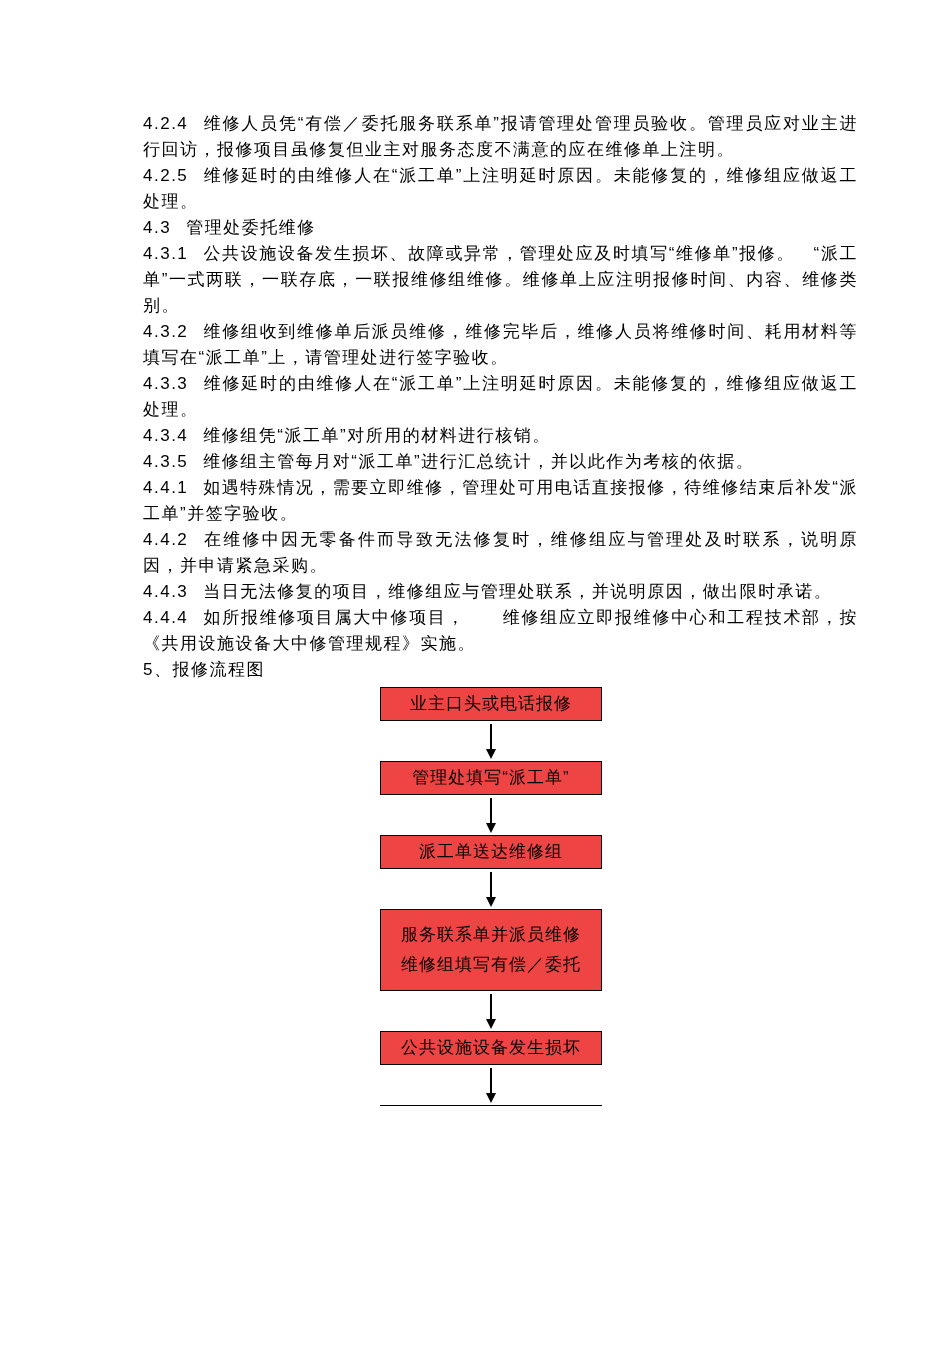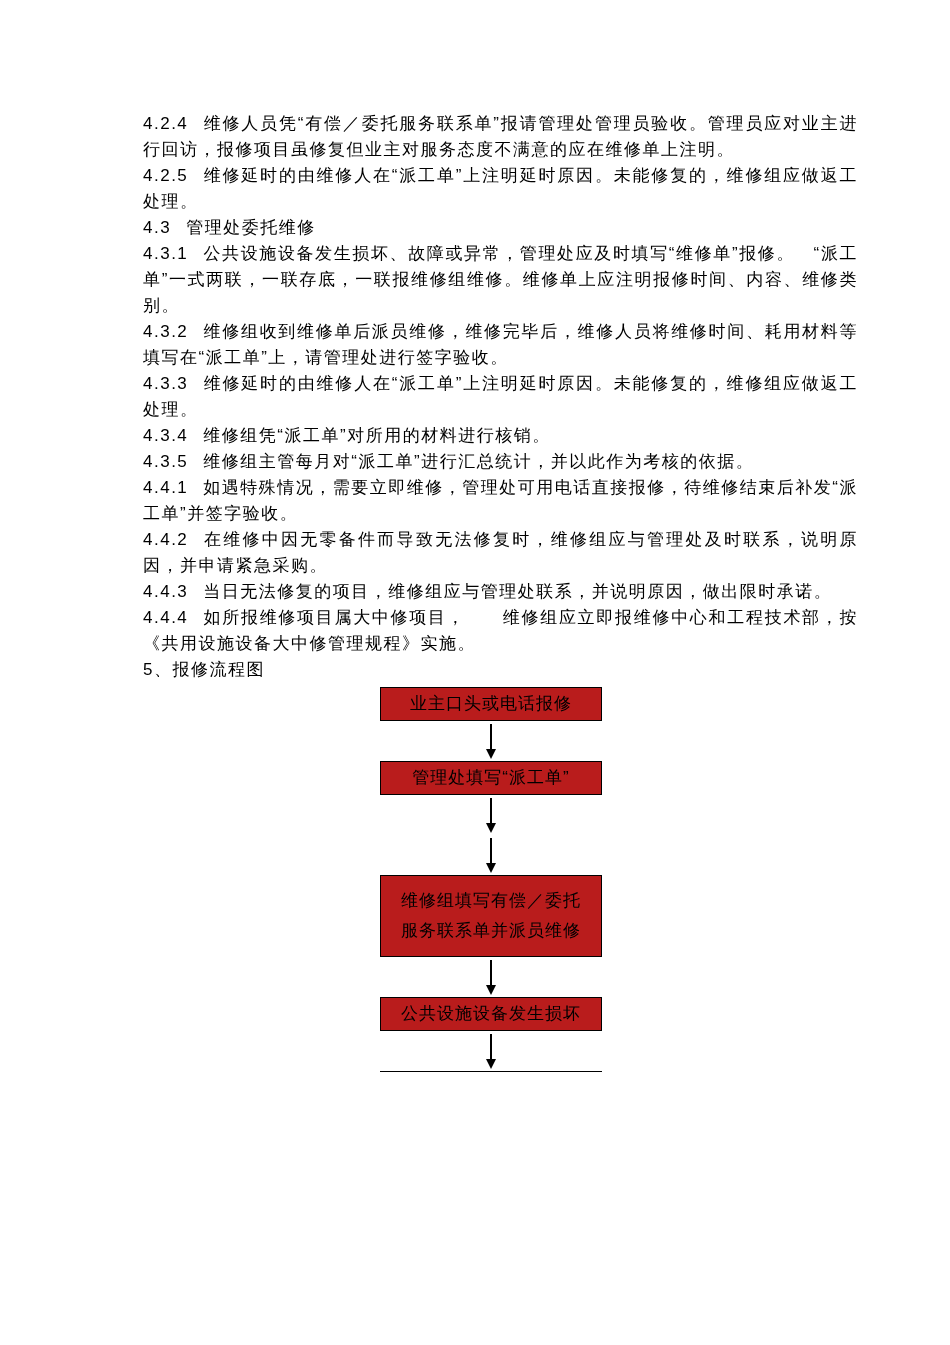--- a/index.html
+++ b/index.html
@@ -37,21 +37,21 @@
     width: 222px;
     margin: 4px 0 0 237px;
     display: flex;
     flex-direction: column;
     align-items: center;
   }
   .fc-node {
     box-sizing: border-box;
     width: 222px;
     border: 1px solid #000000;
-    background: #b91c1c;
+    background: #ef4444;
     text-align: center;
     font-size: 17px;
     letter-spacing: 1px;
     padding: 6px 8px;
     line-height: 20px;
   }
   .fc-node-tall {
     padding: 10px 8px;
     line-height: 30px;
   }
@@ -129,29 +129,32 @@
 
     <div class="fc-node">
         <span>管理处填写“派工单”</span>
       </div>
 
     <div class="fc-arrow">
         <span class="fc-line"></span>
         <span class="fc-head"></span>
       </div>
 
+    <div class="fc-node">
+        <span>派工单送达维修组</span>
+      </div>
 
     <div class="fc-arrow">
         <span class="fc-line"></span>
         <span class="fc-head"></span>
       </div>
 
     <div class="fc-node fc-node-tall">
+        <span>服务联系单并派员维修</span>
         <span>维修组填写有偿／委托</span>
-        <span>服务联系单并派员维修</span>
       </div>
 
     <div class="fc-arrow">
         <span class="fc-line"></span>
         <span class="fc-head"></span>
       </div>
 
     <div class="fc-node">
         <span>公共设施设备发生损坏</span>
       </div>

